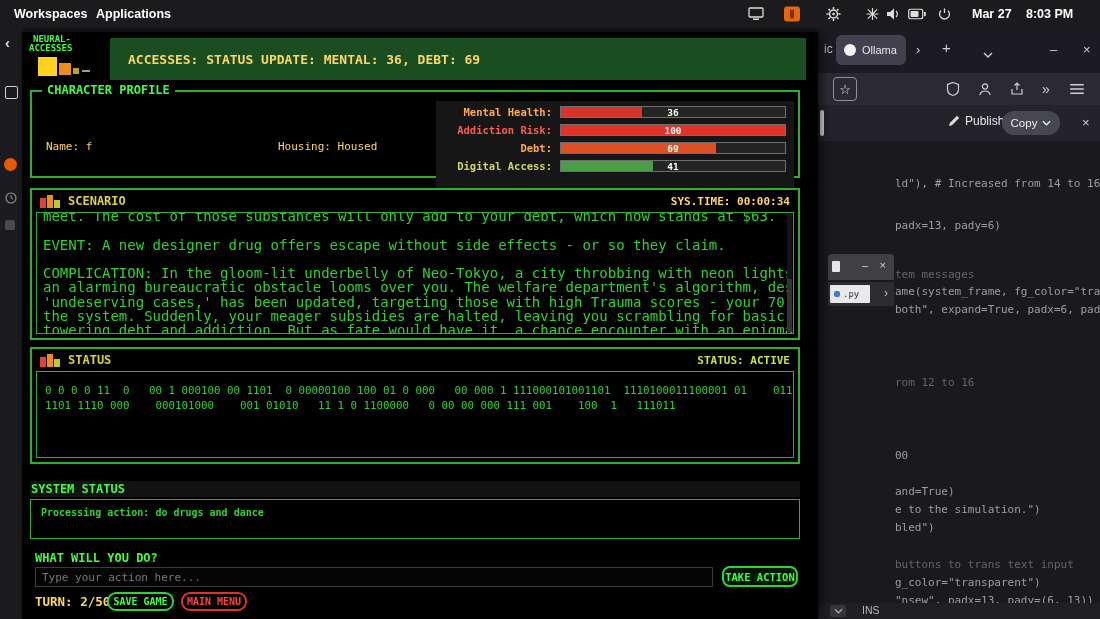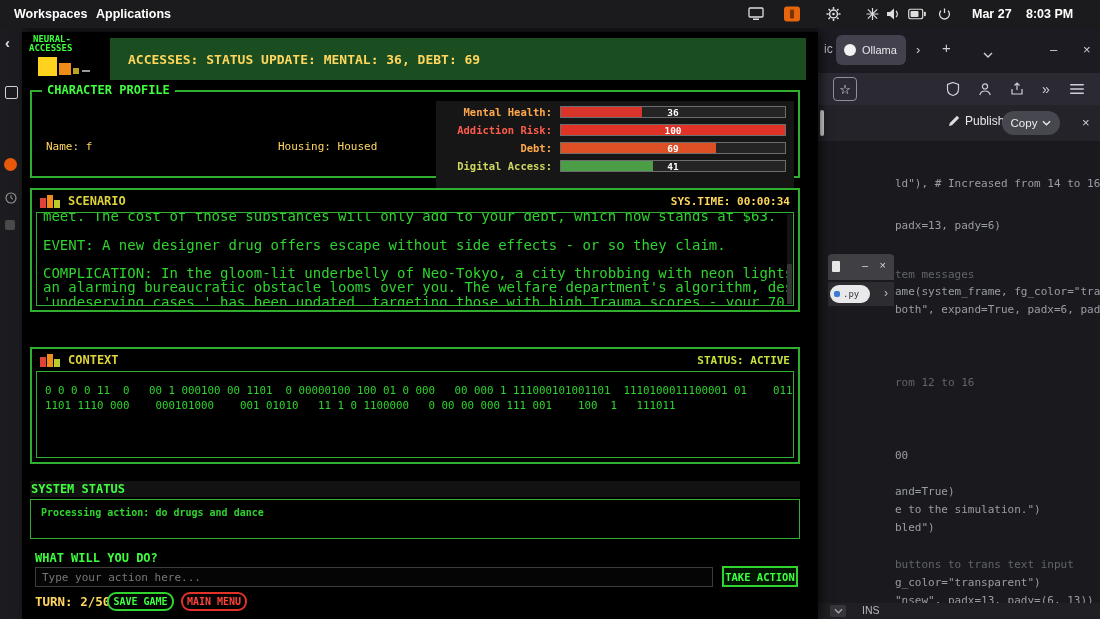--- a/index.html
+++ b/index.html
@@ -37,21 +37,21 @@
   .pub{position:absolute;left:130px;top:9px;display:flex;align-items:center;gap:5px;color:#e8e8e8;font-size:12px;}
   .copybtn{position:absolute;left:184px;top:6px;width:58px;height:24px;background:#47474f;border-radius:12px;display:flex;align-items:center;justify-content:center;gap:5px;color:#ececf0;font-size:11.5px;}
   .xbtn{position:absolute;left:264px;top:10px;color:#cfcfd4;font-size:13px;}
   .ff-content{position:absolute;left:818px;top:141px;width:282px;height:462px;background:#1a1a1e;z-index:5;overflow:hidden;}
   .code-line{position:absolute;left:77px;color:#9a9da4;font-family:"DejaVu Sans Mono",monospace;font-size:11px;white-space:pre;}
   .code-line.dim{color:#60646b;}
   .mini-win{position:absolute;left:10px;top:113px;width:66px;height:26px;background:#3f3f44;border-radius:4px 4px 0 0;}
   .mini-block{position:absolute;left:4px;top:7px;width:8px;height:11px;background:#e8e8e8;border-radius:1px;}
   .mini-btn{position:absolute;top:5px;color:#d8d8dc;font-size:11px;}
   .mini-tabs{position:absolute;left:10px;top:141px;width:66px;height:24px;background:#2c2c31;}
-  .mini-tab{position:absolute;left:2px;top:3px;width:40px;height:18px;background:#e9e9ec;border-radius:9px;display:flex;align-items:center;gap:3px;padding:0 4px;box-sizing:border-box;}
+  .mini-tab{position:absolute;left:2px;top:3px;width:40px;height:18px;background:#e9e9ec;border-radius:1px;display:flex;align-items:center;gap:3px;padding:0 4px;box-sizing:border-box;}
   .mini-tab-dot{width:6px;height:6px;border-radius:2px;background:#3b7bd4;flex:0 0 auto;}
   .mini-tab-label{color:#333;font-size:9px;font-family:"DejaVu Sans Mono",monospace;}
   .mini-arrow{position:absolute;right:6px;top:4px;color:#bbb;font-size:12px;}
   .ff-status{position:absolute;left:818px;top:603px;width:282px;height:16px;background:#202024;z-index:5;}
   .st-chev{position:absolute;left:12px;top:2px;width:16px;height:12px;background:#35353a;border-radius:2px;display:flex;align-items:center;justify-content:center;}
   .st-ins{position:absolute;left:44px;top:1px;color:#b8b8bd;font-size:10.5px;}
 
   
   .game{position:absolute;left:22px;top:32px;width:796px;height:587px;background:#000;z-index:20;font-family:"DejaVu Sans Mono",monospace;box-shadow:3px 0 10px rgba(0,0,0,.65);}
   .logo{position:absolute;left:7px;top:3px;color:#3dff3d;font-weight:700;font-size:9px;line-height:9px;}
@@ -76,38 +76,38 @@
   .stat-value{position:absolute;left:0;right:0;top:0;bottom:0;display:flex;align-items:center;justify-content:center;color:#fff;font-size:9.5px;font-weight:700;}
 
   .hdr-row{position:absolute;left:0;right:0;top:2px;height:18px;display:flex;align-items:center;padding:0 8px;}
   .sqs{display:flex;align-items:flex-end;gap:1px;margin-right:8px;}
   .sq{display:inline-block;width:6px;}
   .sq1{height:10px;background:#e04438;} .sq2{height:13px;background:#ef8c1a;} .sq3{height:8px;background:#b9cc2c;}
   .panel-h{font-weight:700;font-size:12px;color:#ddd23a;}
   .hdr-right{margin-left:auto;font-weight:700;font-size:11px;}
   .systime{color:#ffd75e;} .ctx-status{color:#c9e23c;}
 
-  .scenario{top:156px;width:770px;height:124px;}
+  .scenario{top:156px;width:770px;height:152px;}
   .content-box{position:absolute;left:4px;right:4px;top:22px;bottom:4px;border:1px solid #2fae2f;overflow:hidden;}
   .scen-text{margin:-4px 0 0 6px;color:#2ed32e;font-size:14px;line-height:14.3px;white-space:pre;}
   .vscroll{position:absolute;right:6px;top:24px;bottom:6px;width:5px;background:#141414;}
   .vthumb{position:absolute;bottom:0;left:0;width:5px;height:45%;background:#333;}
 
   .context{top:315px;width:770px;height:117px;}
   .ctx-text{margin:12px 0 0 8px;color:#2ed32e;font-size:10.8px;line-height:14.5px;white-space:pre;}
 
   .sys-strip{position:absolute;left:8px;top:449px;width:770px;height:16px;background:#121212;display:flex;align-items:center;}
   .sys-title{color:#3dff3d;font-weight:700;font-size:12px;padding-left:1px;}
   .status-box{position:absolute;left:8px;top:467px;width:770px;height:40px;border:1px solid #2fae2f;box-sizing:border-box;}
   .status-msg{margin:7px 0 0 10px;color:#2ed32e;font-size:10px;font-weight:bold;}
 
   .prompt{position:absolute;left:13px;top:519px;color:#3dff3d;font-weight:700;font-size:12px;}
   .action-input{position:absolute;left:13px;top:535px;width:678px;height:20px;background:#050505;border:1px solid #3c3c3c;color:#bbb;font-family:"DejaVu Sans Mono",monospace;font-size:11px;padding:0 6px;box-sizing:border-box;outline:none;}
   .action-input::placeholder{color:#777;}
-  .take-btn{position:absolute;left:700px;top:534px;width:76px;height:21px;background:#001400;border:2px solid #2fd42f;color:#3dff3d;font-weight:700;font-size:10.5px;display:flex;align-items:center;justify-content:center;box-sizing:border-box;border-radius:0;font-family:"DejaVu Sans Mono",monospace;}
+  .take-btn{position:absolute;left:700px;top:534px;width:76px;height:21px;background:#001400;border:2px solid #2fd42f;color:#3dff3d;font-weight:700;font-size:10.5px;display:flex;align-items:center;justify-content:center;box-sizing:border-box;border-radius:8px;font-family:"DejaVu Sans Mono",monospace;}
   .turn{position:absolute;left:13px;top:562px;color:#ffd75e;font-weight:700;font-size:12.5px;}
   .pill-btn{position:absolute;top:560px;height:19px;border-radius:9px;background:#000;display:flex;align-items:center;justify-content:center;font-weight:700;font-size:10px;box-sizing:border-box;font-family:"DejaVu Sans Mono",monospace;}
   .save-btn{left:85px;width:67px;border:2px solid #2fd42f;color:#3dff3d;}
   .menu-btn{left:159px;width:66px;border:2px solid #e03226;color:#ff4438;}
 </style>
 </head>
 <body>
 
 <div class="screen">
 
@@ -374,21 +374,21 @@
         </div>
     </div>
 
     <div class="panel context">
       <div class="hdr-row">
         <span class="sqs">
             <span class="sq sq1"></span>
             <span class="sq sq2"></span>
             <span class="sq sq3"></span>
           </span>
-        <span class="panel-h">CONTEXT</span>
+        <span class="panel-h">STATUS</span>
         <span class="hdr-right ctx-status">STATUS: ACTIVE</span>
       </div>
       <div class="content-box">
         <div class="ctx-text">0 0 0 0 11  0   00 1 000100 00 1101  0 00000100 100 01 0 000   00 000 1 111000101001101  1110100011100001 01    01111</div>
         <div class="ctx-text" style="margin-top:0">1101 1110 000    000101000    001 01010   11 1 0 1100000   0 00 00 000 111 001    100  1   111011</div>
       </div>
     </div>
 
     <div class="sys-strip">
       <span class="sys-title">SYSTEM STATUS</span>

